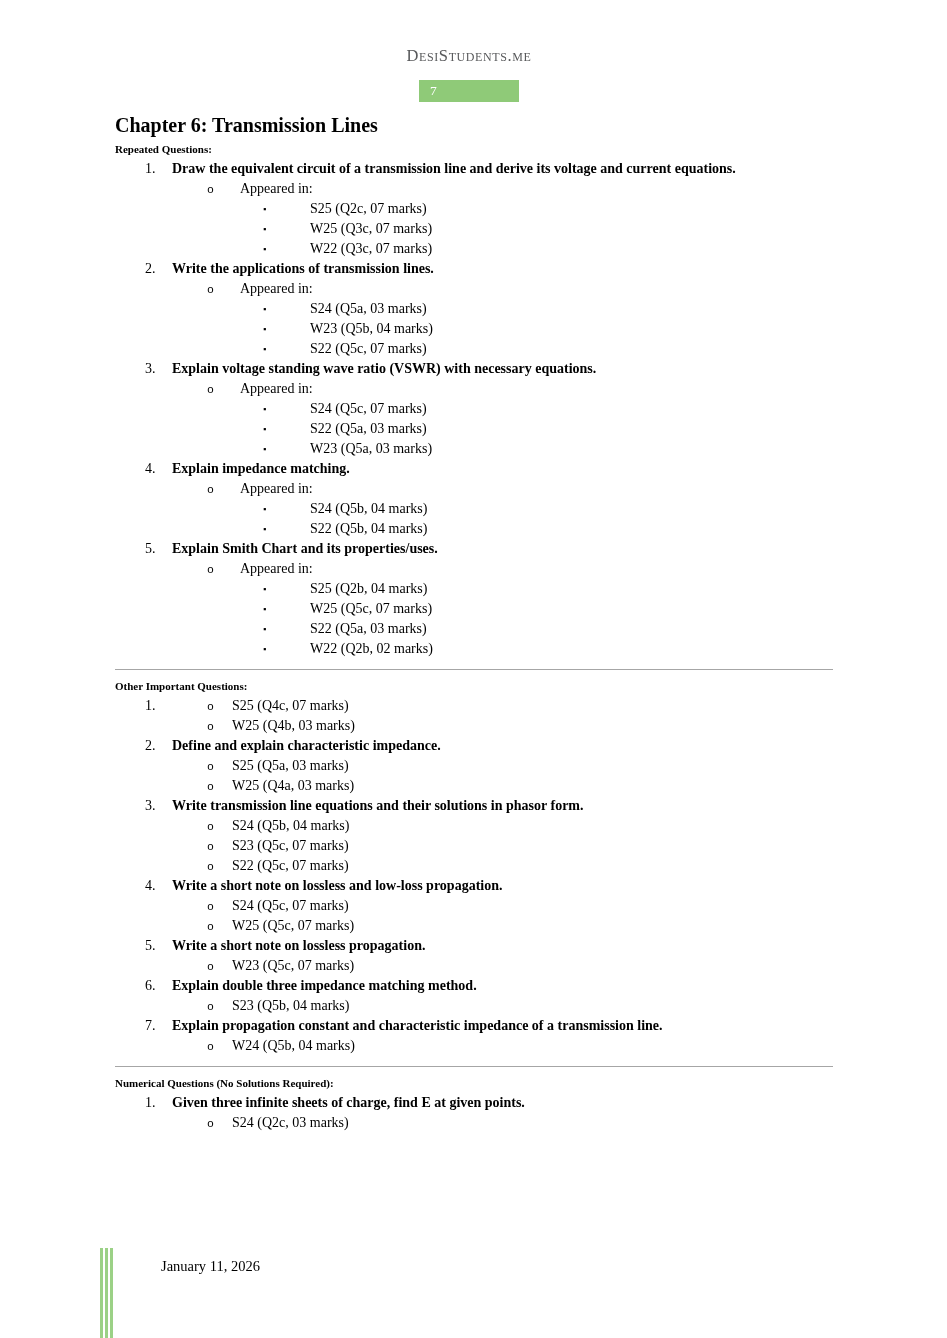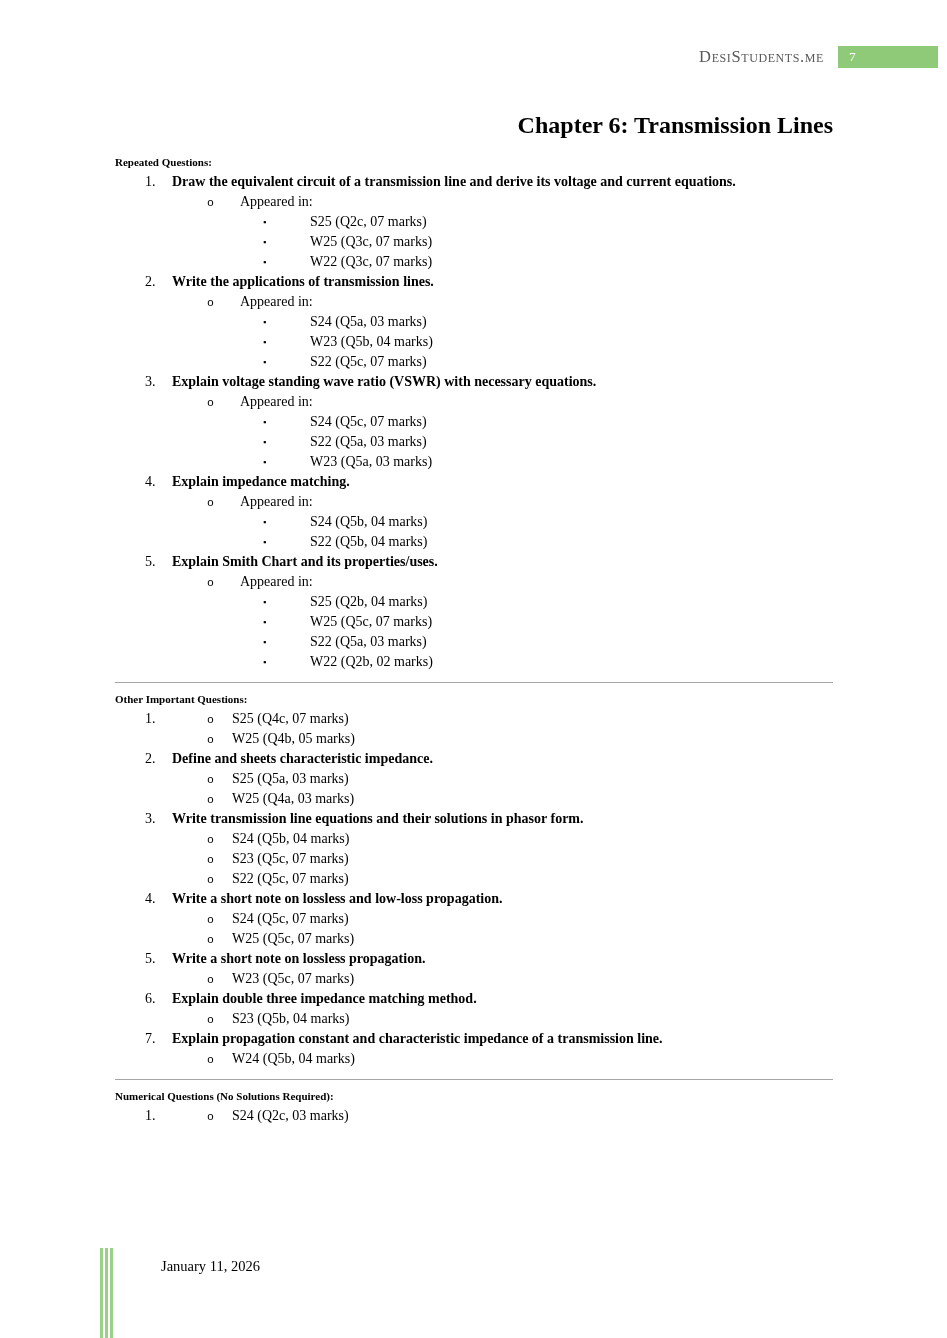--- a/index.html
+++ b/index.html
@@ -4,34 +4,34 @@
 <style>
   html,body { margin:0; padding:0; background:#e8e8e8; }
   .page {
     position:relative; width:947px; height:1338px; margin:0 auto;
     background:#ffffff; font-family:"Liberation Serif", serif; color:#000;
     overflow:hidden;
   }
   
   .header {
     position:absolute; top:46px; left:0; right:9px;
-    display:flex; justify-content:flex-end; align-items:center; gap:14px;
+    display:flex; justify-content:flex-end; align-items:center; gap:14px;flex-direction:column;
   }
   .site-name {
     font-variant:small-caps; color:#58595b; font-size:16.5px; letter-spacing:0.6px;
   }
   .page-badge {
     width:100px; height:22px; background:#8fca78; color:#ffffff;
     font-size:13.5px; line-height:22px; padding-left:11px; box-sizing:border-box;
   }
   
   .content { position:absolute; top:112px; left:115px; width:718px; }
   .doc-title {
-    text-align:right; font-weight:bold; font-size:24px; line-height:27px;
-    margin-bottom:13px;
+    text-align:left; font-weight:bold; font-size:20px; line-height:27px;
+    margin-bottom:0;
   }
   .row { position:relative; font-size:14px; line-height:20px; }
   .section-heading { font-weight:bold; font-size:11px; }
   .q-row { padding-left:57px; font-weight:bold; }
   .q-num { position:absolute; left:30px; font-weight:normal; }
   .sub2 { padding-left:125px; }
   .marks2 { padding-left:117px; }
   .sub3 { padding-left:195px; }
   .bullet { position:absolute; }
   .bullet.circle { left:92px; font-family:"Liberation Mono", monospace; font-size:11.5px; top:1px; }
@@ -78,40 +78,40 @@
       <div class="row q-row"><span class="q-num">5.</span><span>Explain Smith Chart and its properties/uses.</span></div>
       <div class="row sub2"><span class="bullet circle">o</span><span>Appeared in:</span></div>
       <div class="row sub3"><span class="bullet square">▪</span><span>S25 (Q2b, 04 marks)</span></div>
       <div class="row sub3"><span class="bullet square">▪</span><span>W25 (Q5c, 07 marks)</span></div>
       <div class="row sub3"><span class="bullet square">▪</span><span>S22 (Q5a, 03 marks)</span></div>
       <div class="row sub3"><span class="bullet square">▪</span><span>W22 (Q2b, 02 marks)</span></div>
       <div class="divider"></div>
       <div class="row section-heading">Other Important Questions:</div>
       <div class="row q-row"><span class="q-num">1.</span></div>
       <div class="row marks2"><span class="bullet circle">o</span><span>S25 (Q4c, 07 marks)</span></div>
-      <div class="row marks2"><span class="bullet circle">o</span><span>W25 (Q4b, 05 marks)</span></div>
-      <div class="row q-row"><span class="q-num">2.</span><span>Define and sheets characteristic impedance.</span></div>
+      <div class="row marks2"><span class="bullet circle">o</span><span>W25 (Q4b, 03 marks)</span></div>
+      <div class="row q-row"><span class="q-num">2.</span><span>Define and explain characteristic impedance.</span></div>
       <div class="row marks2"><span class="bullet circle">o</span><span>S25 (Q5a, 03 marks)</span></div>
       <div class="row marks2"><span class="bullet circle">o</span><span>W25 (Q4a, 03 marks)</span></div>
       <div class="row q-row"><span class="q-num">3.</span><span>Write transmission line equations and their solutions in phasor form.</span></div>
       <div class="row marks2"><span class="bullet circle">o</span><span>S24 (Q5b, 04 marks)</span></div>
       <div class="row marks2"><span class="bullet circle">o</span><span>S23 (Q5c, 07 marks)</span></div>
       <div class="row marks2"><span class="bullet circle">o</span><span>S22 (Q5c, 07 marks)</span></div>
       <div class="row q-row"><span class="q-num">4.</span><span>Write a short note on lossless and low-loss propagation.</span></div>
       <div class="row marks2"><span class="bullet circle">o</span><span>S24 (Q5c, 07 marks)</span></div>
       <div class="row marks2"><span class="bullet circle">o</span><span>W25 (Q5c, 07 marks)</span></div>
       <div class="row q-row"><span class="q-num">5.</span><span>Write a short note on lossless propagation.</span></div>
       <div class="row marks2"><span class="bullet circle">o</span><span>W23 (Q5c, 07 marks)</span></div>
       <div class="row q-row"><span class="q-num">6.</span><span>Explain double three impedance matching method.</span></div>
       <div class="row marks2"><span class="bullet circle">o</span><span>S23 (Q5b, 04 marks)</span></div>
       <div class="row q-row"><span class="q-num">7.</span><span>Explain propagation constant and characteristic impedance of a transmission line.</span></div>
       <div class="row marks2"><span class="bullet circle">o</span><span>W24 (Q5b, 04 marks)</span></div>
       <div class="divider"></div>
       <div class="row section-heading">Numerical Questions (No Solutions Required):</div>
-      <div class="row q-row"><span class="q-num">1.</span></div>
+      <div class="row q-row"><span class="q-num">1.</span><span>Given three infinite sheets of charge, find E at given points.</span></div>
       <div class="row marks2"><span class="bullet circle">o</span><span>S24 (Q2c, 03 marks)</span></div>
     </div>
 
   <div class="footer-lines">
     <span></span>
       <span></span>
       <span></span>
   </div>
   <div class="footer-date">January 11, 2026</div>
 

